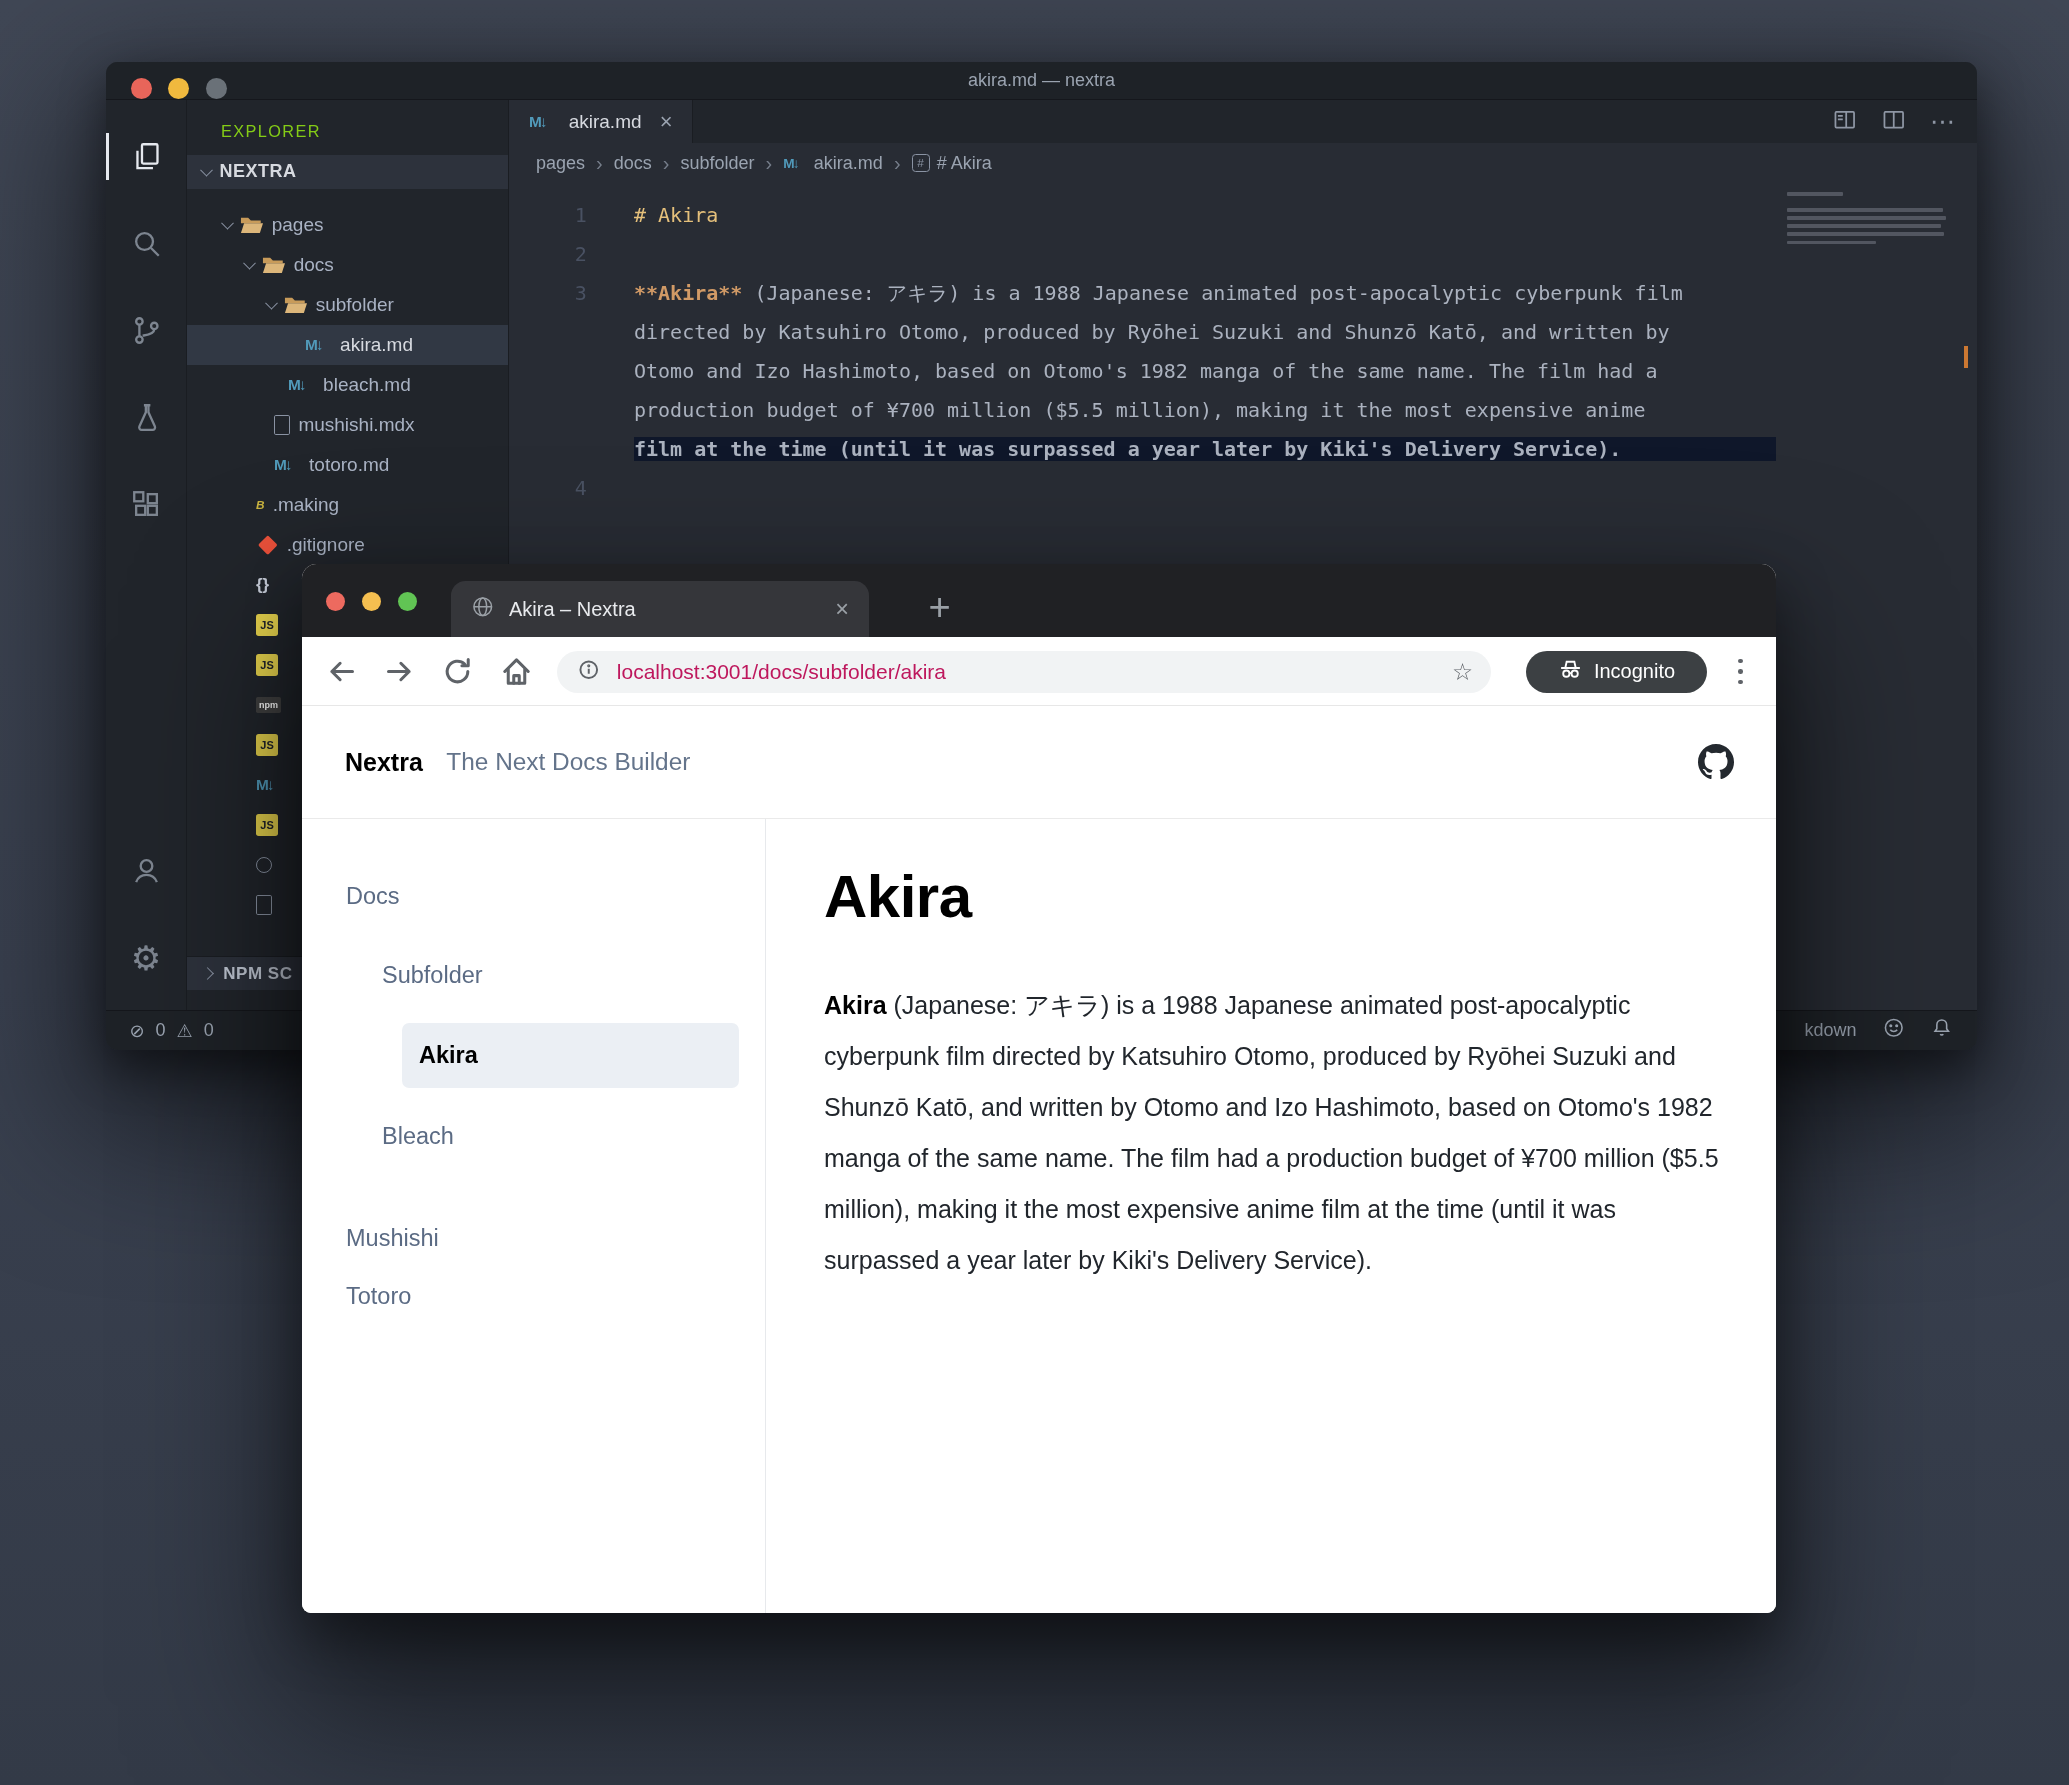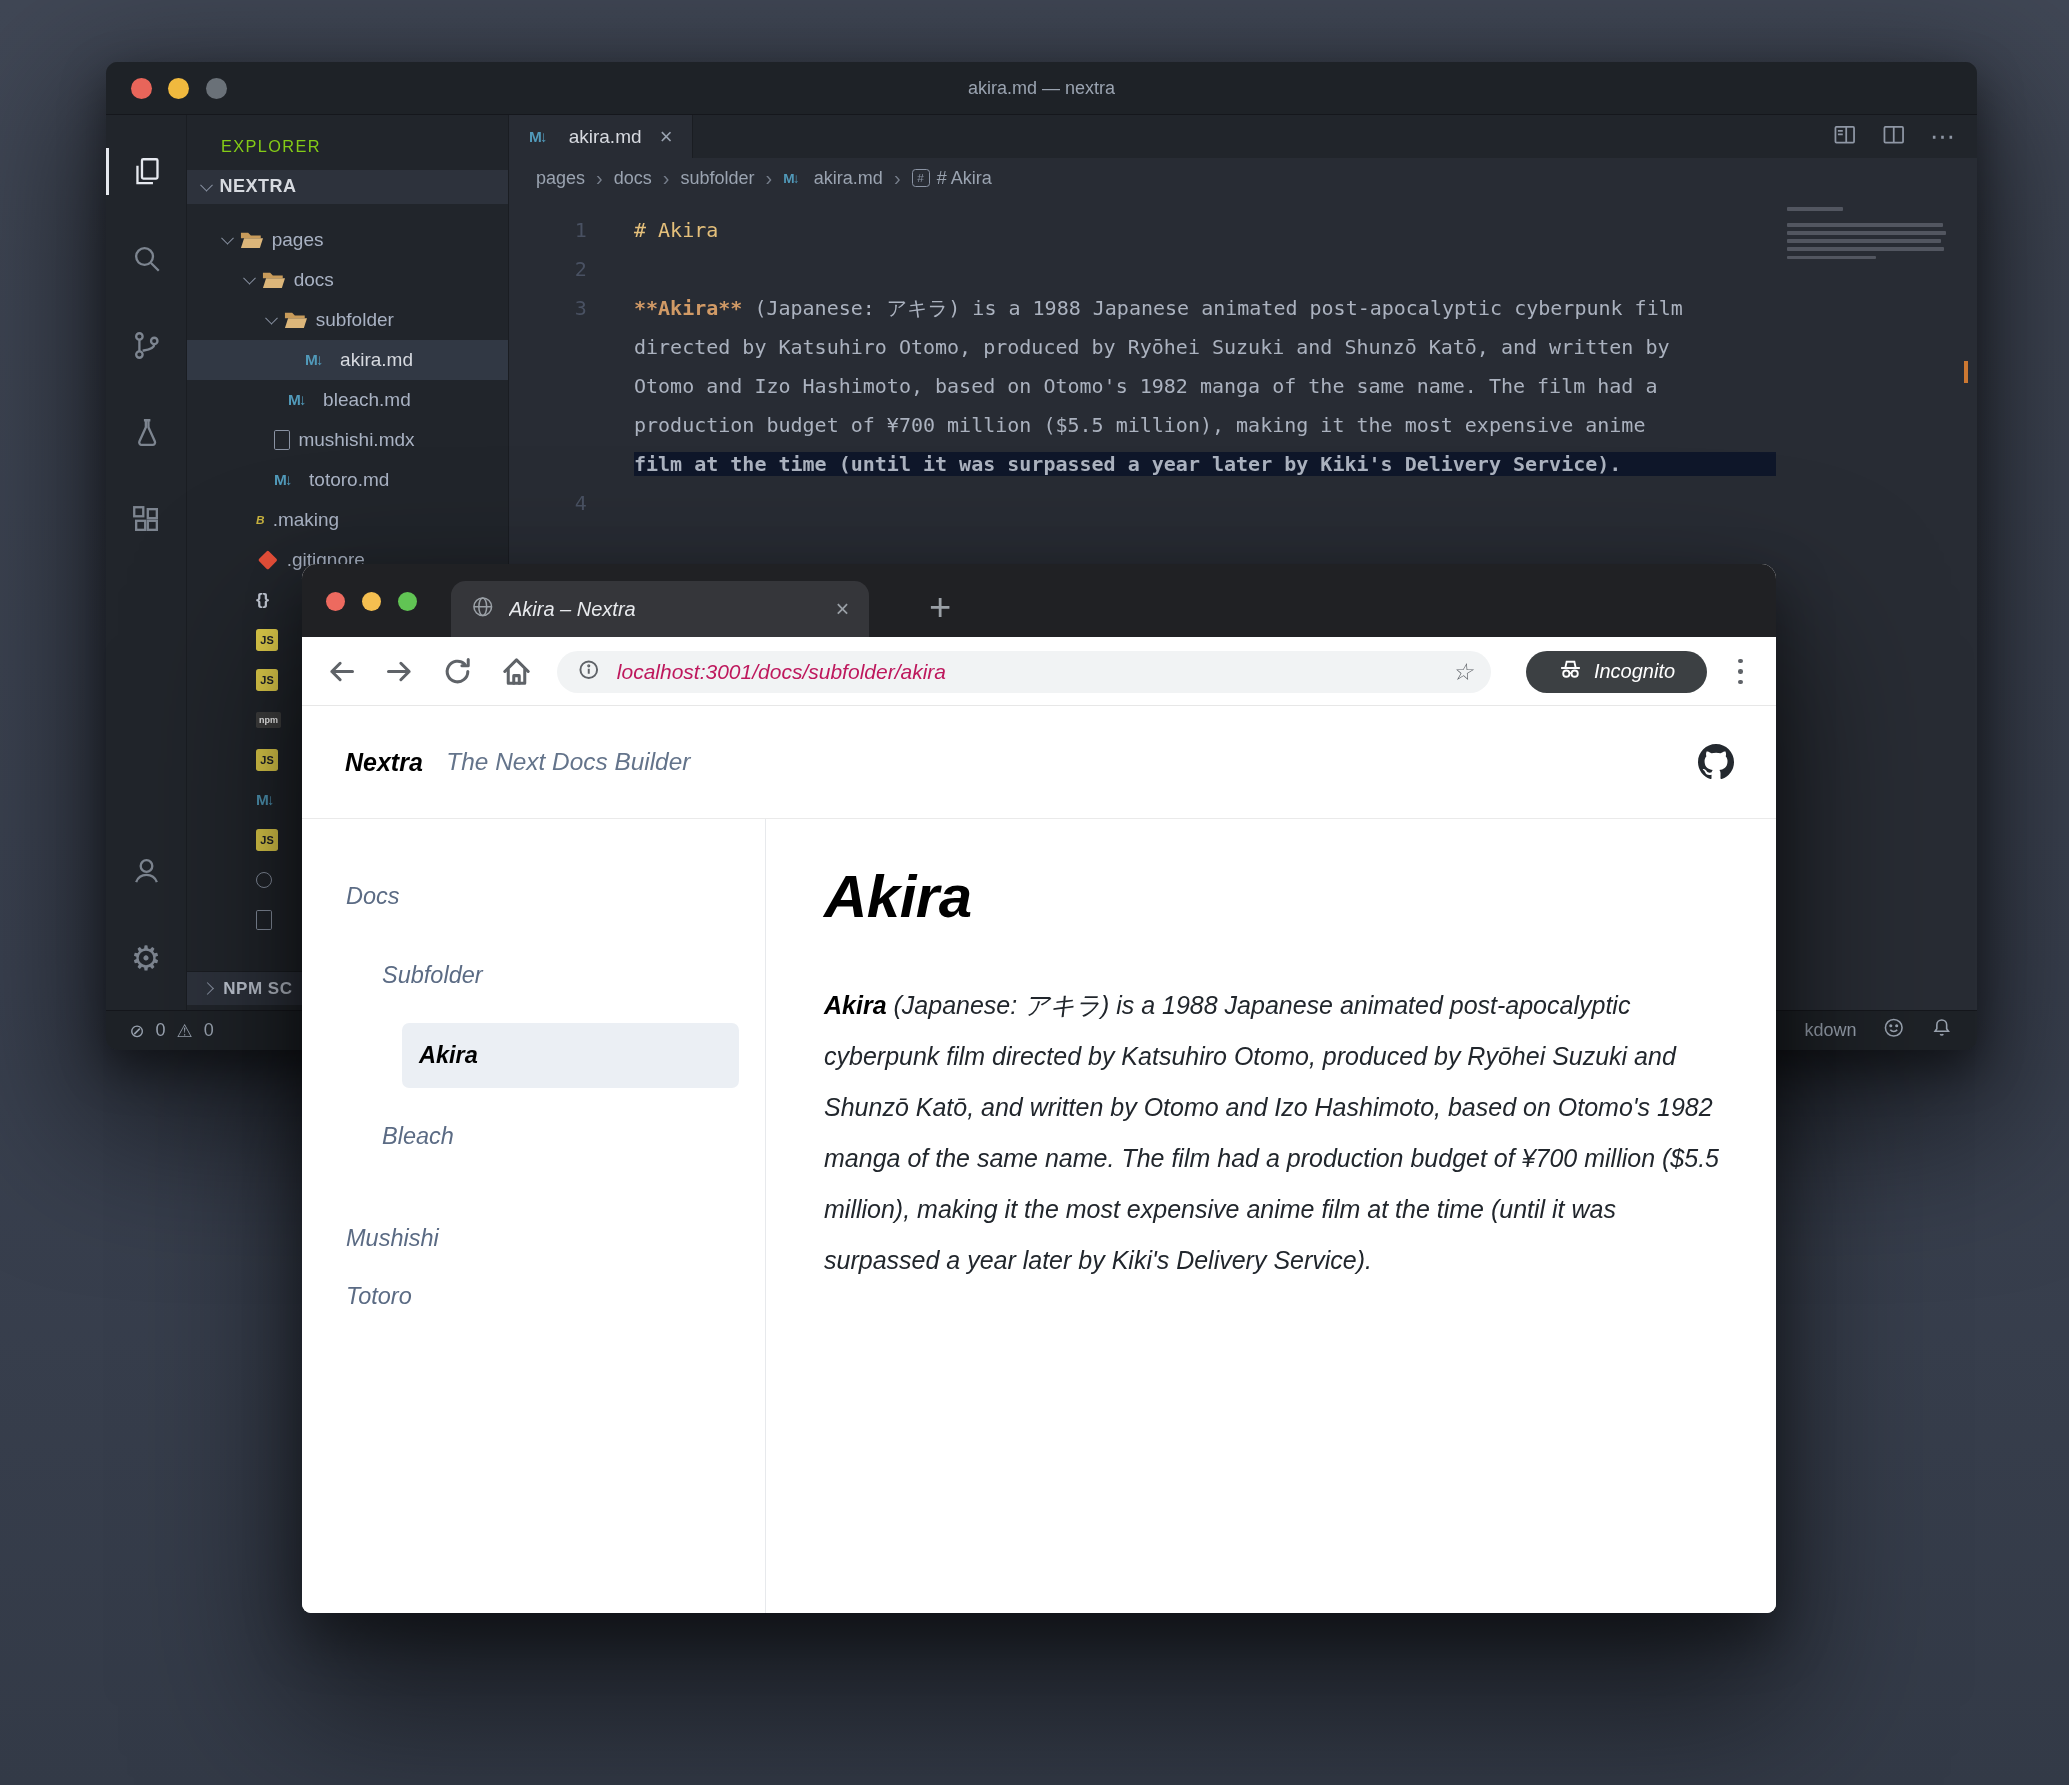--- a/index.html
+++ b/index.html
@@ -12,21 +12,21 @@
   .canvas { position:relative; width:2070px; height:1786px; overflow:hidden; }
 
   
   .vscode {
     position:absolute; left:106px; top:62px; width:1871px; height:988px;
     background:#282c34; border-radius:11.8px; overflow:hidden;
     box-shadow: 0 54px 145px 27px rgba(0,0,0,.55), 0 16.3px 45px rgba(0,0,0,.45);
     display:flex; flex-direction:column;
   }
   .vs-titlebar {
-    height:53px; background:#1e2227; flex:0 0 auto; position:relative;
+    height:38px; background:#1e2227; flex:0 0 auto; position:relative;
     display:flex; align-items:center; justify-content:center;
     border-bottom:0.9px solid #15171c;
   }
   .vs-title { color:#9aa3b0; font-size:18px; }
   .lights { position:absolute; left:25px; top:16.3px; display:flex; gap:16.3px; }
   .light { width:21px; height:21px; border-radius:50%; }
   .vs-middle { flex:1; display:flex; min-height:0; }
 
   
   .vs-activity { width:80px; background:#21252b; flex:0 0 auto; position:relative;
@@ -102,21 +102,20 @@
   .st-group.right { gap:25px; }
   .st-ic { font-size:18px; }
   .st-svg svg { stroke:#9aa3b0; fill:none; stroke-width:1.6; }
 
   
   .chrome {
     position:absolute; left:302px; top:564px; width:1474px; height:1049px;
     border-radius:14.5px 14.5px 9px 9px; overflow:hidden;
     box-shadow: 0 81px 154px 13.6px rgba(0,0,0,.55), 0 22.6px 54px rgba(0,0,0,.4);
     background:#fff;
-    font-style:italic;
   }
   .cr-tabbar { height:73px; background:#202124; position:relative; }
   .cr-tab { position:absolute; left:149px; top:17px; width:418px; height:56px; background:#35363a;
     border-radius:14.5px 14.5px 0 0; display:flex; align-items:center; gap:14.5px; padding:0 20px;
     color:#e8eaed; font-size:20px; }
   .cr-tab-title { flex:1; overflow:hidden; white-space:nowrap; }
   .cr-tab-close { color:#9aa0a6; font-size:23.5px; }
   .cr-newtab { position:absolute; left:612px; top:18px; width:51px; height:51px; color:#9aa0a6;
     font-size:38px; line-height:51px; text-align:center; font-weight:300; }
   .cr-toolbar { height:69px; background:#fff; position:relative; border-bottom:0.9px solid #e7e7e7; }

